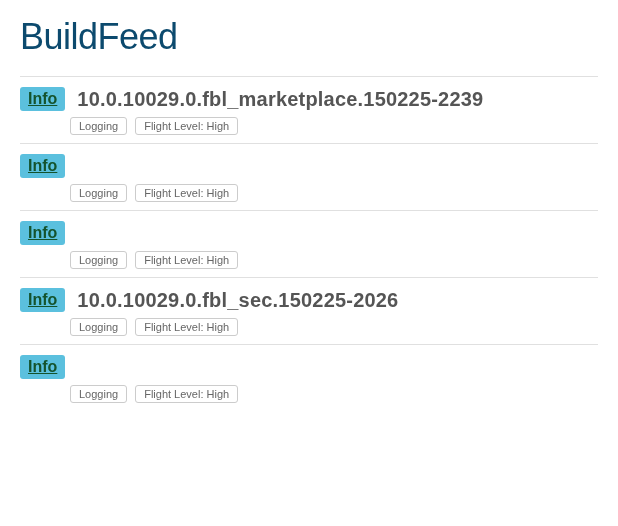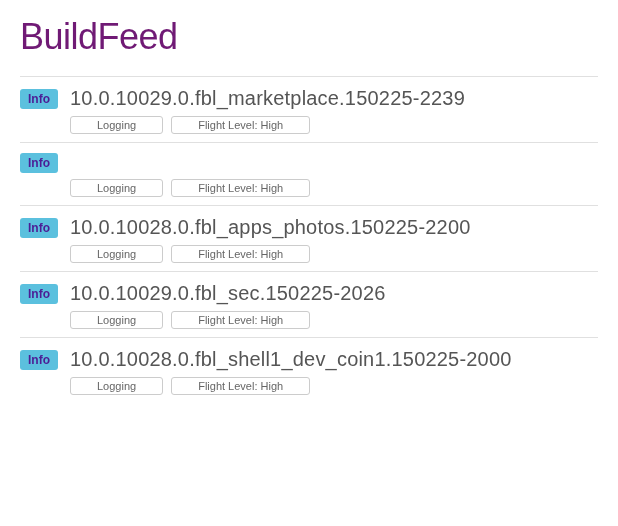--- a/index.html
+++ b/index.html
@@ -13,67 +13,68 @@
       background: #ffffff;
       color: #333;
       width: 618px;
       min-height: 526px;
       padding: 16px 20px;
     }
 
     .page-title {
       font-size: 36px;
       font-weight: 300;
-      color: #701a75;
+      color: #0c4a6e;
       margin-bottom: 18px;
       letter-spacing: -0.5px;
     }
 
     .feed-item {
       border-top: 1px solid #e0e0e0;
       padding: 10px 0 8px 0;
     }
 
     .feed-item-row {
       display: flex;
       align-items: center;
       gap: 12px;
       margin-bottom: 6px;
     }
 
     .info-badge {
       background: #5bc0de;
-      color: #4c1d95;
-      font-size: 12px;
+      color: #14532d;
+      font-size: 16px;
       font-weight: 600;
       padding: 3px 8px;
       border-radius: 3px;
       min-width: 38px;
       text-align: center;
       flex-shrink: 0;
+      text-decoration: underline;
     }
 
     .build-name {
       font-size: 20px;
-      font-weight: 400;
+      font-weight: 700;
       color: #555;
       letter-spacing: 0.2px;
     }
 
     .tags-row {
       display: flex;
       gap: 8px;
       padding-left: 50px;
     }
 
     .tag {
       border: 1px solid #ccc;
       color: #666;
       font-size: 11px;
-      padding: 2px 26px;
+      padding: 2px 8px;
       border-radius: 3px;
       background: #fff;
     }
   </style>
 </head>
 <body>
 
 <h1 class="page-title">BuildFeed</h1>
 
 <div id="feed-container">
@@ -92,40 +93,38 @@
         <span class="info-badge">Info</span>
       </div>
       <div class="tags-row">
         <span class="tag">Logging</span>
         <span class="tag">Flight Level: High</span>
       </div>
     </div>
     <div class="feed-item">
       <div class="feed-item-row">
         <span class="info-badge">Info</span>
-        <span class="build-name">10.0.10028.0.fbl_apps_photos.150225-2200</span>
       </div>
       <div class="tags-row">
         <span class="tag">Logging</span>
         <span class="tag">Flight Level: High</span>
       </div>
     </div>
     <div class="feed-item">
       <div class="feed-item-row">
         <span class="info-badge">Info</span>
         <span class="build-name">10.0.10029.0.fbl_sec.150225-2026</span>
       </div>
       <div class="tags-row">
         <span class="tag">Logging</span>
         <span class="tag">Flight Level: High</span>
       </div>
     </div>
     <div class="feed-item">
       <div class="feed-item-row">
         <span class="info-badge">Info</span>
-        <span class="build-name">10.0.10028.0.fbl_shell1_dev_coin1.150225-2000</span>
       </div>
       <div class="tags-row">
         <span class="tag">Logging</span>
         <span class="tag">Flight Level: High</span>
       </div>
     </div>
   </div>
 
 </body></html>

